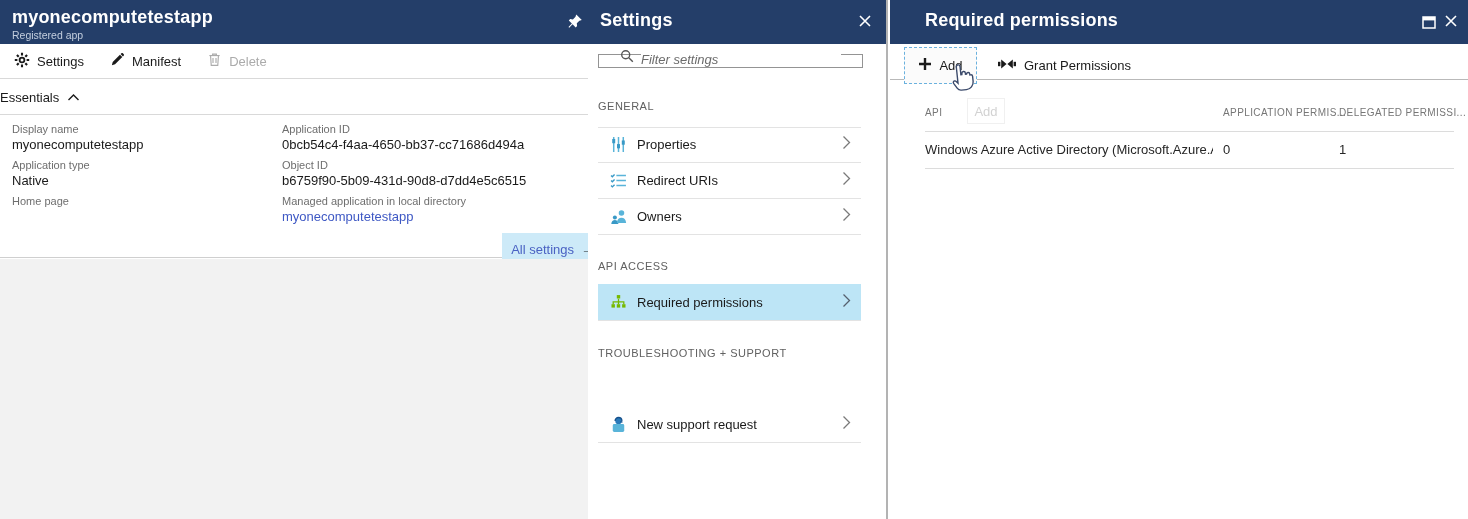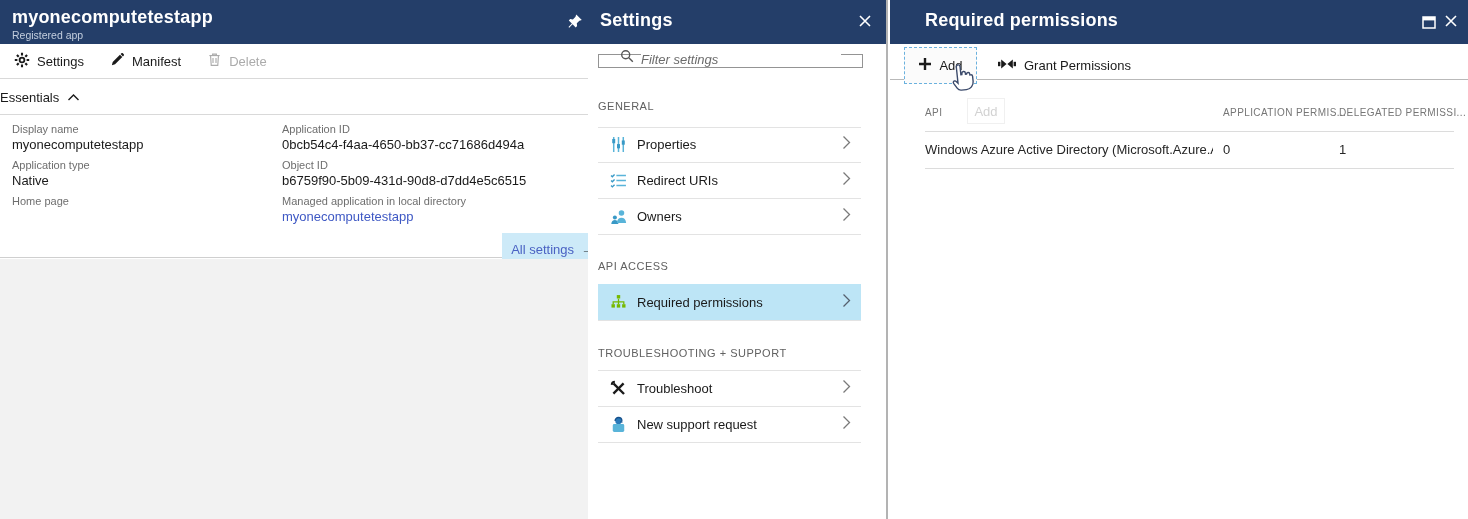--- a/index.html
+++ b/index.html
@@ -272,35 +272,20 @@
     <span class="lbl">Required permissions</span>
     <span class="chev">
       <svg width="9" height="15" viewBox="0 0 9 15" fill="none" stroke="#55606e" stroke-width="1.3">
           <path d="M1.5 1.5l6 6-6 6"></path>
         </svg>
     </span>
   </div>
 
   <div class="sec-label" style="top:347px;">TROUBLESHOOTING + SUPPORT</div>
 
-  <div class="s-item" style="top:370px; height:37px; border-top:1px solid #e3e3e3;">
-    <span class="ic">
-      <svg width="17" height="17" viewBox="0 0 16 16" fill="none" stroke="#1a1a1a">
-        <path d="M3.2 3.2l10 10" stroke-width="2.2"></path>
-        <path d="M12.8 3.2l-9.6 9.6" stroke-width="2.2"></path>
-        <path d="M1.6 4.6A3.1 3.1 0 0 1 4.6 1.6" stroke-width="1.8"></path>
-      </svg>
-    </span>
-    <span class="lbl">Troubleshoot</span>
-    <span class="chev">
-      <svg width="9" height="15" viewBox="0 0 9 15" fill="none" stroke="#7a7a7a" stroke-width="1.3">
-          <path d="M1.5 1.5l6 6-6 6"></path>
-        </svg>
-    </span>
-  </div>
 
   <div class="s-item" style="top:407px;">
     <span class="ic">
       <svg width="17" height="17" viewBox="0 0 16 16">
         <rect x="2.6" y="7.6" width="10.8" height="7.4" rx="1.4" fill="#59b4d9"></rect>
         <circle cx="8" cy="4.6" r="3" fill="#2a7ab9"></circle>
         <path d="M4.8 4.6a3.2 3.2 0 0 1 6.4 0" fill="none" stroke="#14508c" stroke-width="1.2"></path>
         <rect x="9.6" y="4.9" width="2.3" height="1.3" rx=".65" fill="#14508c"></rect>
       </svg>
     </span>

